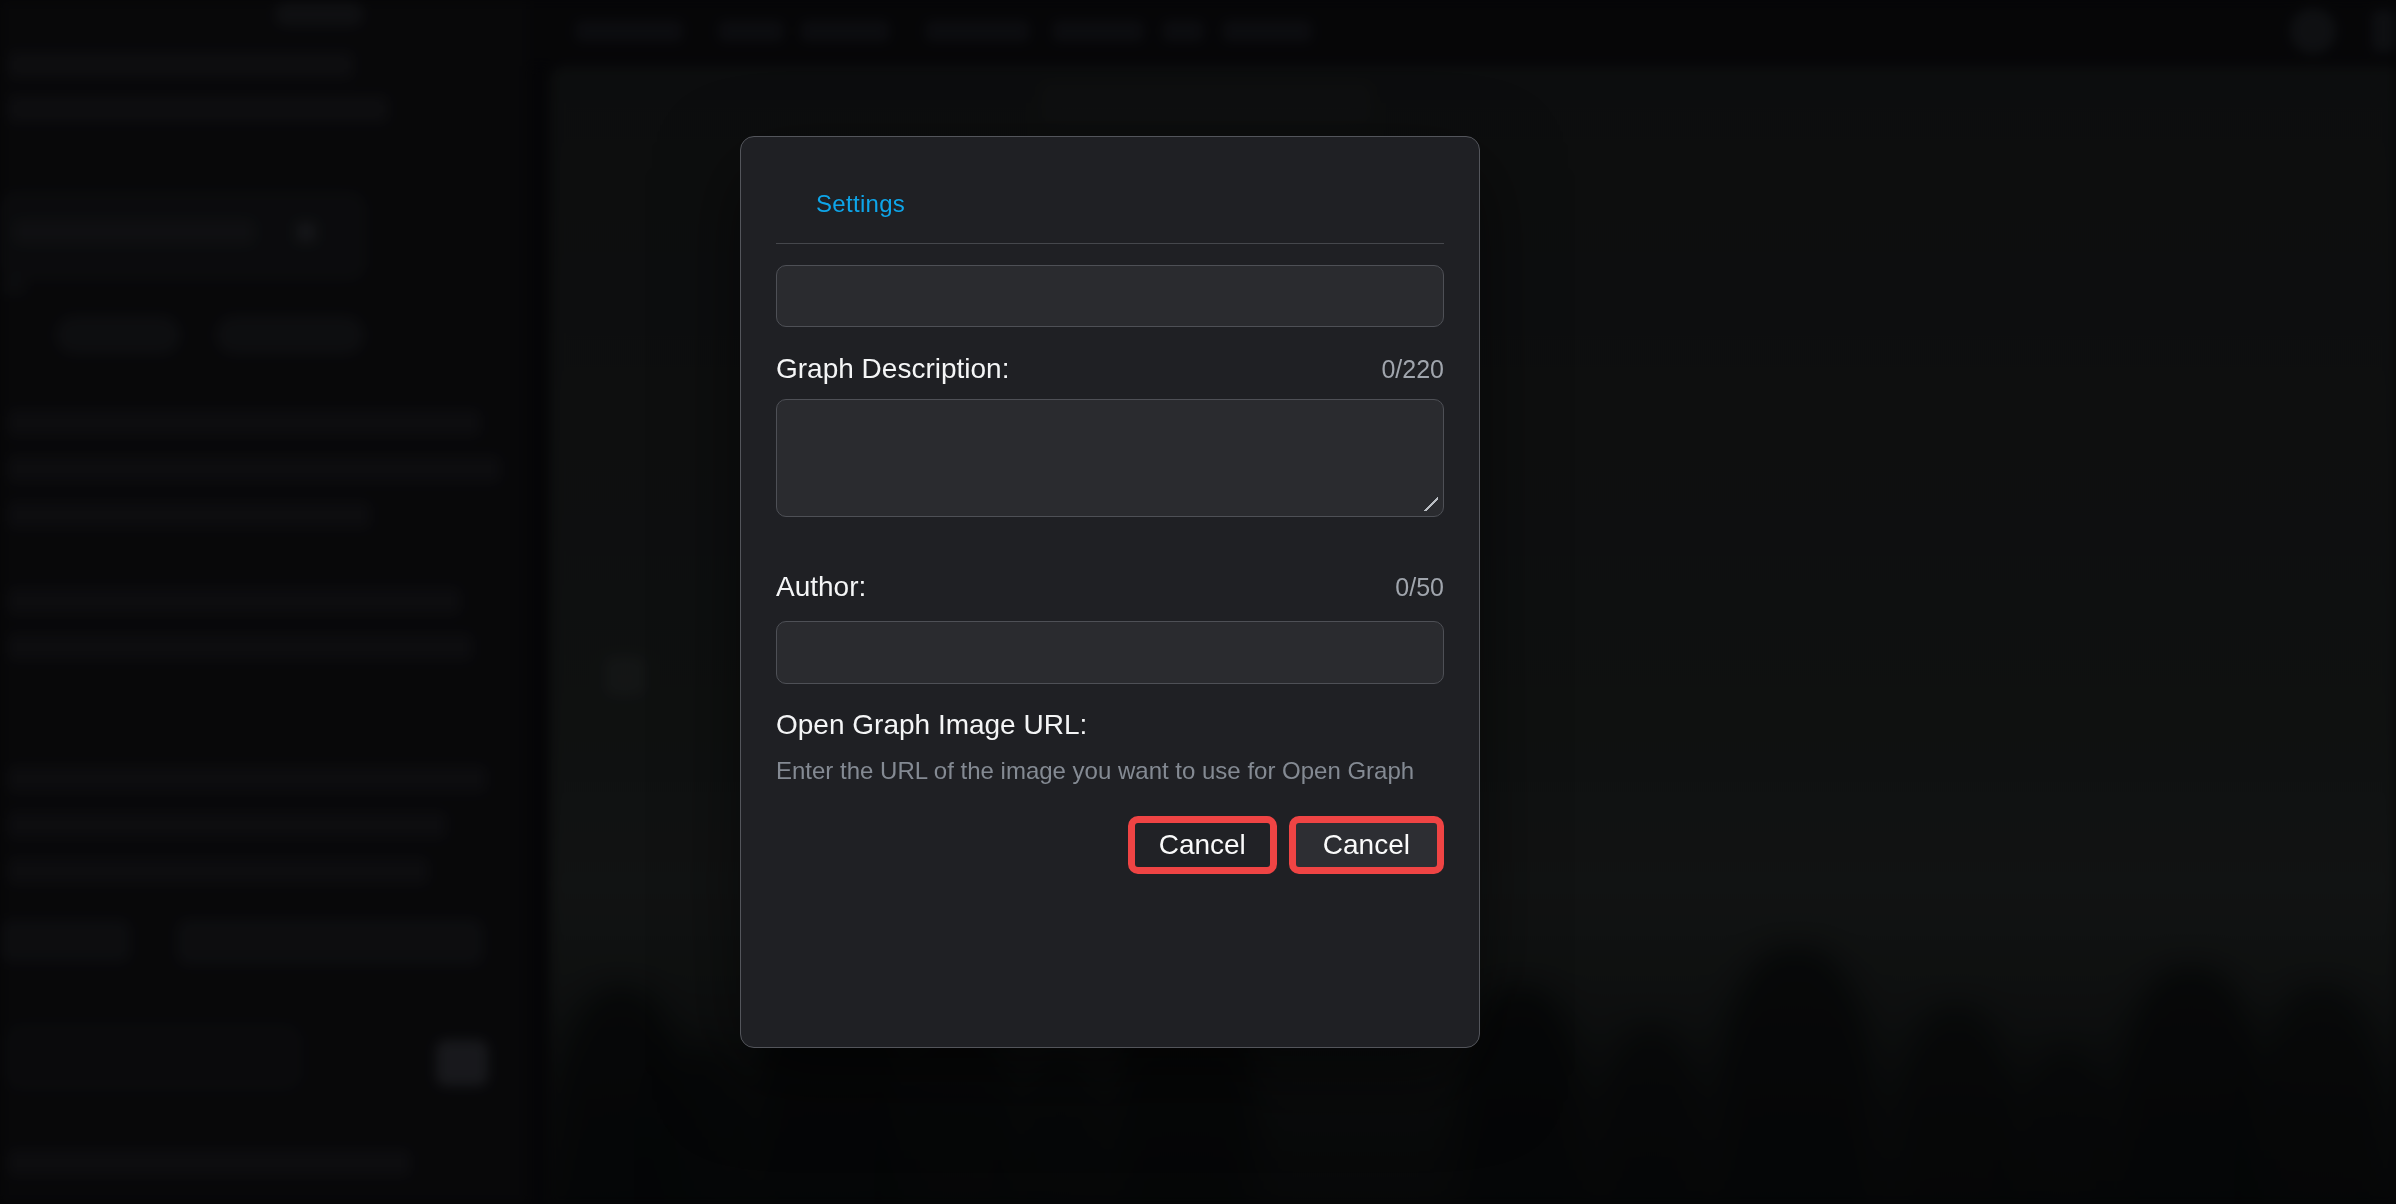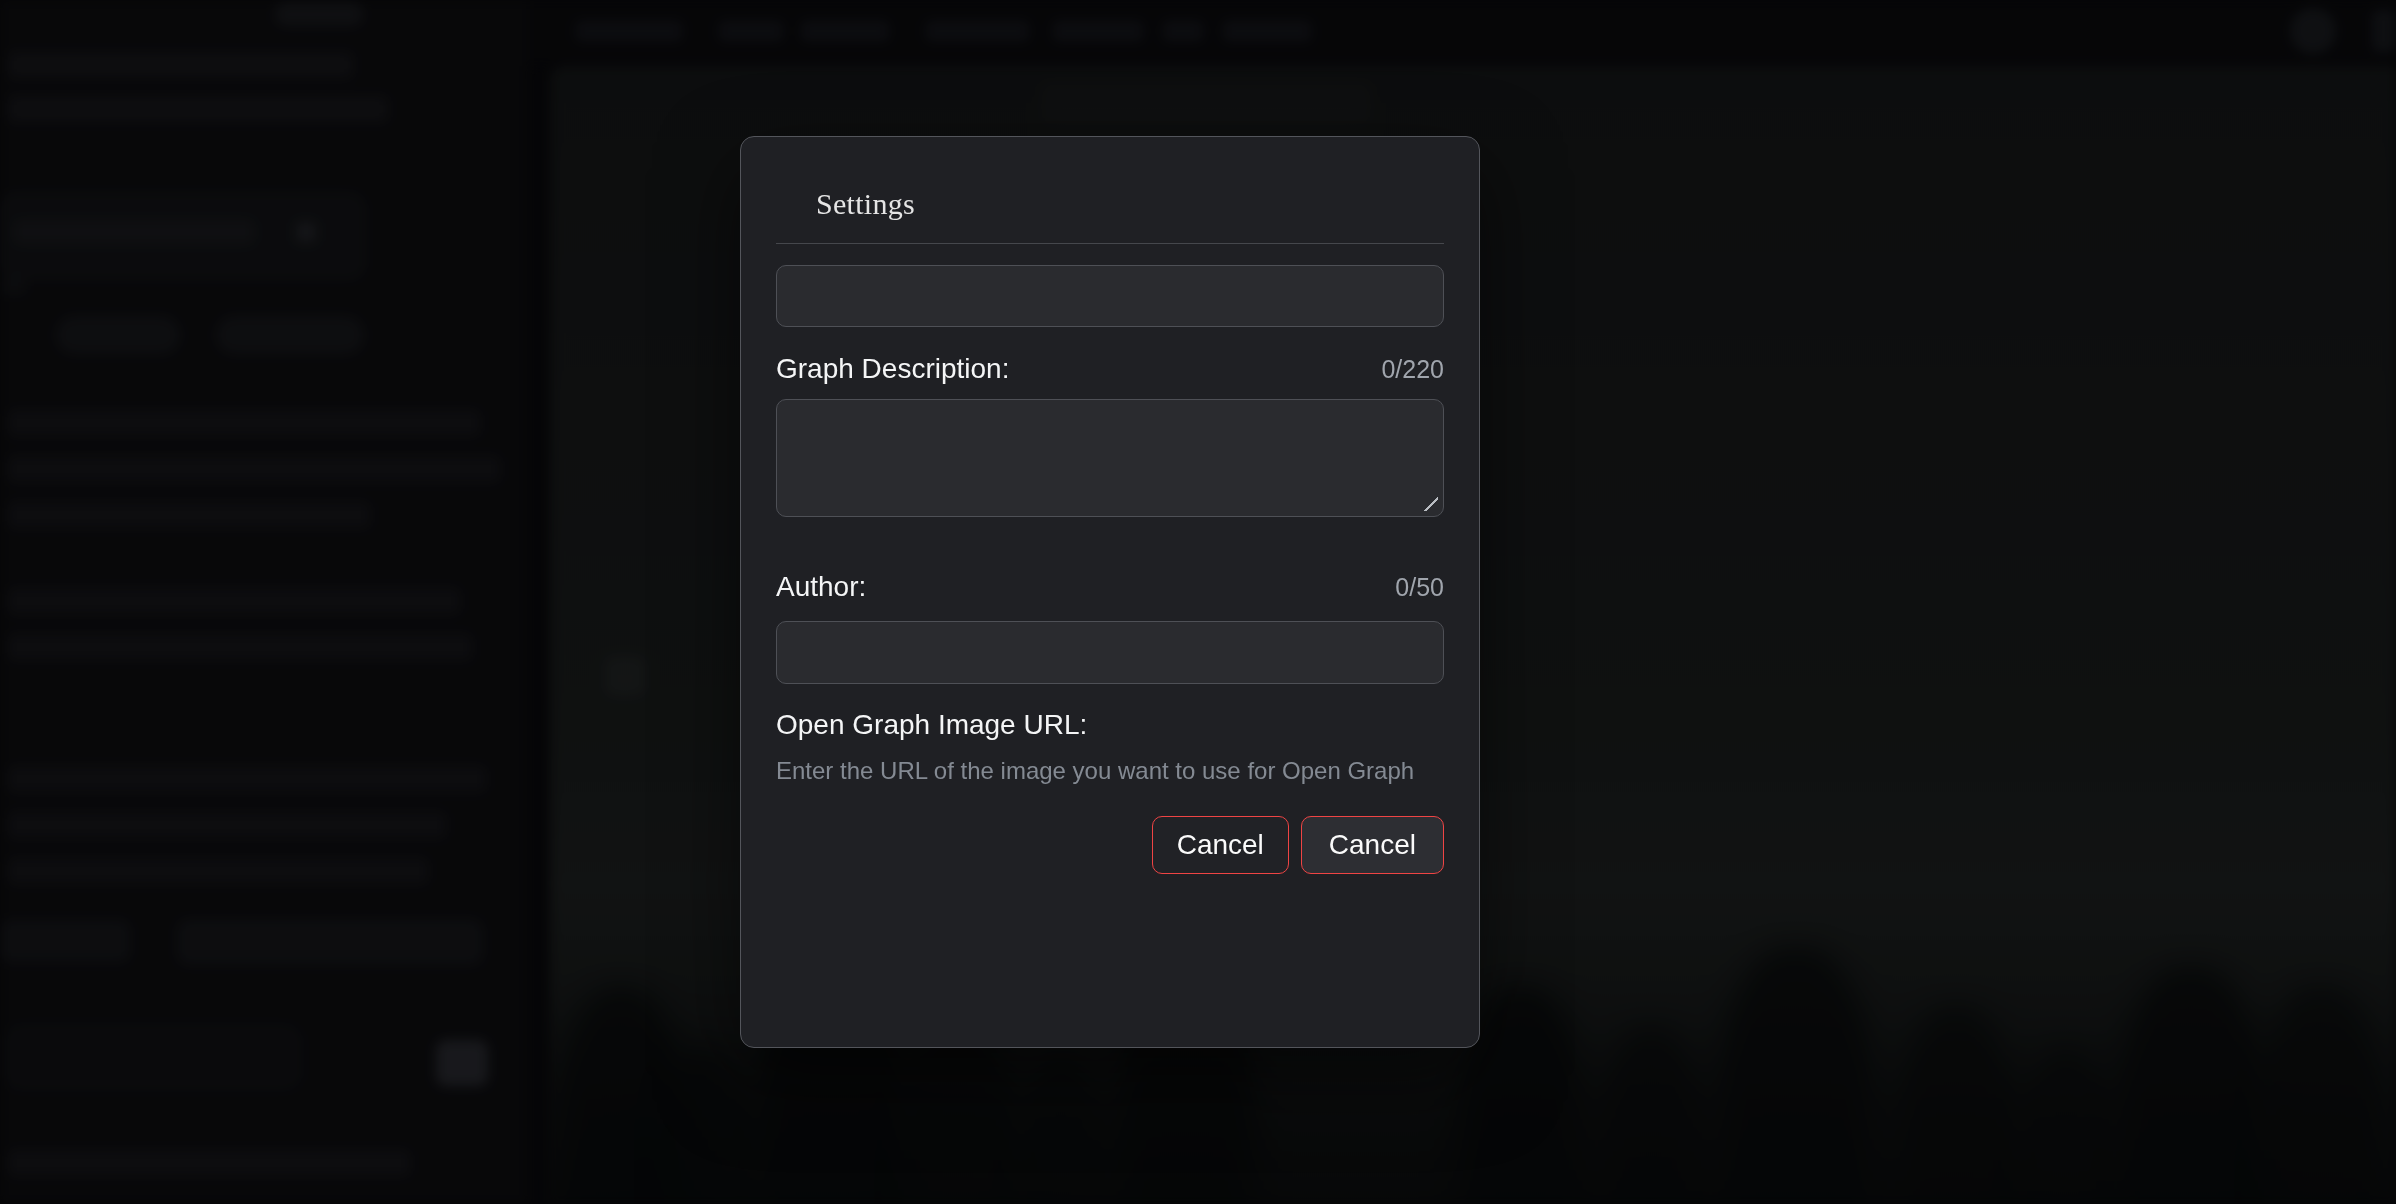--- a/index.html
+++ b/index.html
@@ -27,21 +27,21 @@
   
   .modal{
     position:absolute;left:740px;top:136px;width:740px;height:912px;
     box-sizing:border-box;padding:40px 35px 33px;
     background:#1f2024;border:1px solid #53555b;border-radius:14px;
     box-shadow:0 30px 80px rgba(0,0,0,0.55);
     color:#f2f3f5;
   }
   .modal-title{
     margin:12px 0 24px;padding-left:40px;
-    font-size:30px;line-height:30px;font-weight:500;letter-spacing:0.3px;color:#e5e5e5;font-family:Liberation Serif, serif;
+    font-size:24px;line-height:30px;font-weight:500;letter-spacing:0.3px;color:#0ea5e9;
   }
   .divider{border:none;border-top:1px solid #45474c;margin:0;}
   .field-head{display:flex;justify-content:space-between;align-items:baseline;}
   .field-label{font-size:28px;line-height:28px;font-weight:400;color:#f4f5f6;}
   .counter{font-size:25px;line-height:25px;color:#a0a5ad;}
   .fh-title{margin-top:40px;}
   .fh-meta{margin-top:28px;}
   .fh-author{margin-top:56px;}
   .og-label{margin-top:27px;align-items:flex-end;}
   .text-input{
@@ -66,21 +66,21 @@
   .og-input{
     display:block;box-sizing:border-box;width:100%;height:72px;margin-top:29px;
     background:#212226;border:1px solid #53555c;border-radius:10px;
     padding:0 18px;font-size:30px;color:#eceef0;outline:none;
     font-family:"Liberation Sans","DejaVu Sans",sans-serif;
   }
   .og-input::placeholder{color:#9aa0ab;opacity:1;}
   .helper{margin-top:20px;font-size:24px;line-height:24px;color:#848a93;}
   .actions{display:flex;justify-content:flex-end;gap:12px;margin-top:33px;}
   .btn{
-    height:58px;border-radius:10px;border:1px solid #ef4444;
+    height:58px;border-radius:10px;border:7px solid #ef4444;
     font-size:28px;color:#fafafa;cursor:pointer;
     font-family:"Liberation Sans","DejaVu Sans",sans-serif;
   }
   .btn-cancel{background:#212226;padding:0 24px;}
   .btn-apply{background:#2d2e33;padding:0 27px;}
 </style>
 </head>
 <body>
 
 <div class="screen">

